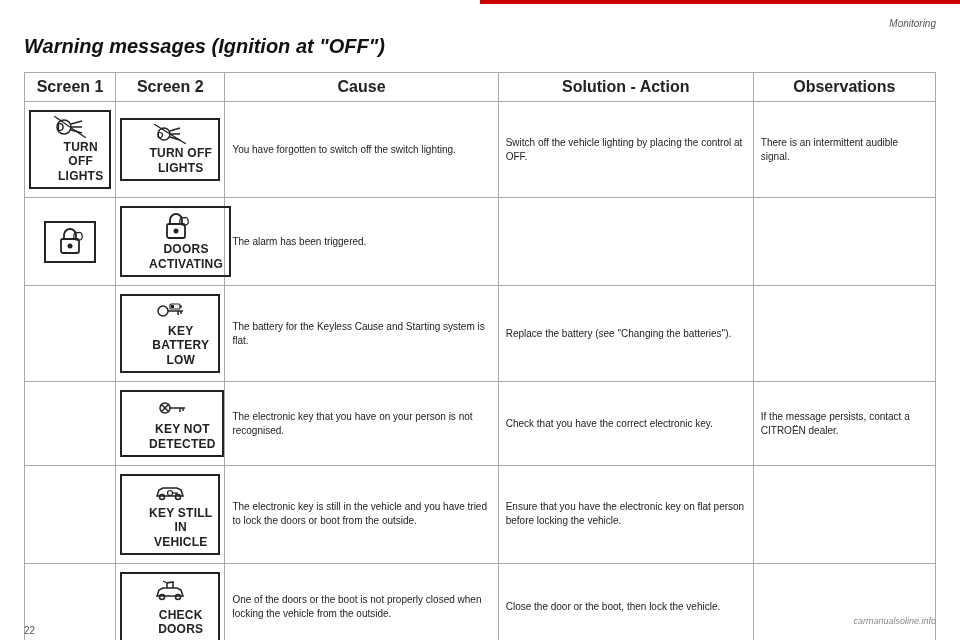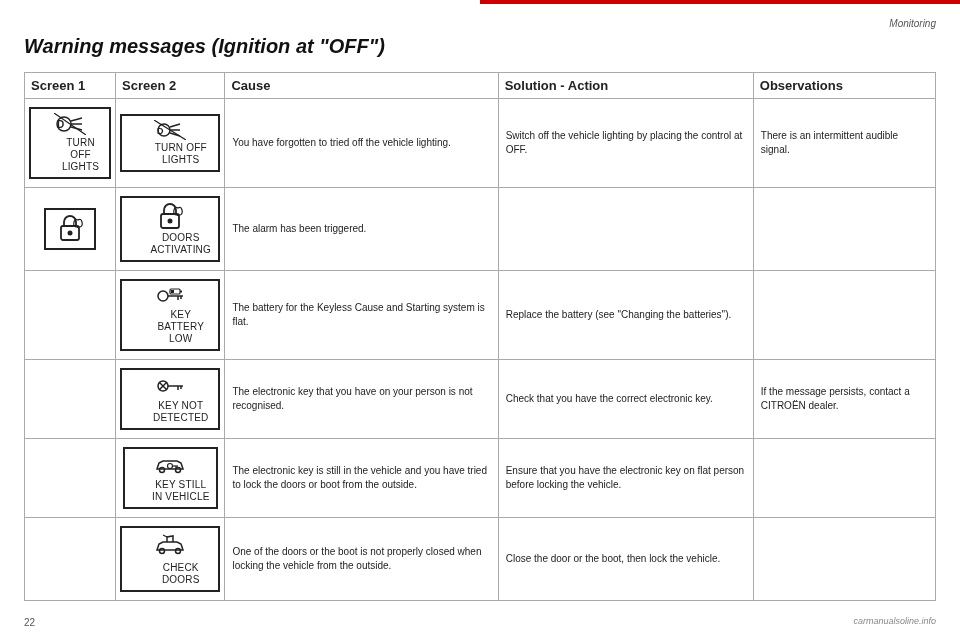--- a/index.html
+++ b/index.html
@@ -33,23 +33,23 @@
     }
     table {
       width: 100%;
       border-collapse: collapse;
       table-layout: fixed;
     }
     th {
       background: #fff;
       border: 1px solid #aaa;
       padding: 5px 6px;
-      font-size: 13px;
-      font-weight: bold;
-      text-align: left;
+      font-size: 16px;
+      font-weight: bold;
+      text-align: center;
       vertical-align: middle;
     }
     td {
       border: 1px solid #aaa;
       padding: 6px 7px;
       vertical-align: middle;
       font-size: 10px;
       line-height: 1.4;
     }
     col.col1 { width: 10%; }
@@ -75,28 +75,28 @@
       font-size: 8.5px;
       font-weight: bold;
       text-align: center;
       line-height: 1.2;
     }
     .icon-box svg {
       display: block;
       margin: 0 auto 2px auto;
     }
     .icon-box .lbl {
-      font-size: 10px;
-      font-weight: normal;
+      font-size: 12px;
+      font-weight: bold;
       letter-spacing: 0.02em;
       margin-left: 21px;
     }
     .page-num {
       position: absolute;
-      bottom: 12px;
+      bottom: 4px;
       left: 24px;
       font-size: 10px;
       color: #555;
     }
     .source {
       position: absolute;
       bottom: 14px;
       right: 24px;
       font-size: 9px;
       color: #888;
@@ -153,21 +153,21 @@
             <circle cx="10" cy="10" r="6" fill="none" stroke="#222" stroke-width="1.5"></circle>
             <line x1="16" y1="7" x2="26" y2="4" stroke="#222" stroke-width="1.5"></line>
             <line x1="16" y1="10" x2="26" y2="10" stroke="#222" stroke-width="1.5"></line>
             <line x1="16" y1="13" x2="26" y2="16" stroke="#222" stroke-width="1.5"></line>
             <text x="3" y="14" font-size="9" font-weight="bold" fill="#222">D</text>
             <line x1="0" y1="0" x2="32" y2="20" stroke="#222" stroke-width="1.2"></line>
           </svg>
           <span class="lbl">TURN OFF LIGHTS</span>
         </div>
       </td>
-      <td>You have forgotten to tried off the vehicle lighting.</td>
+      <td>You have forgotten to switch off the switch lighting.</td>
       <td>Switch off the vehicle lighting by placing the control at OFF.</td>
       <td>There is an intermittent audible signal.</td>
     </tr>
 
     <tr>
       <td class="icon-cell">
         <div class="icon-box">
           <svg width="34" height="28" viewBox="0 0 34 28">
 
             <rect x="8" y="12" width="18" height="14" rx="2" fill="none" stroke="#222" stroke-width="1.8"></rect>

